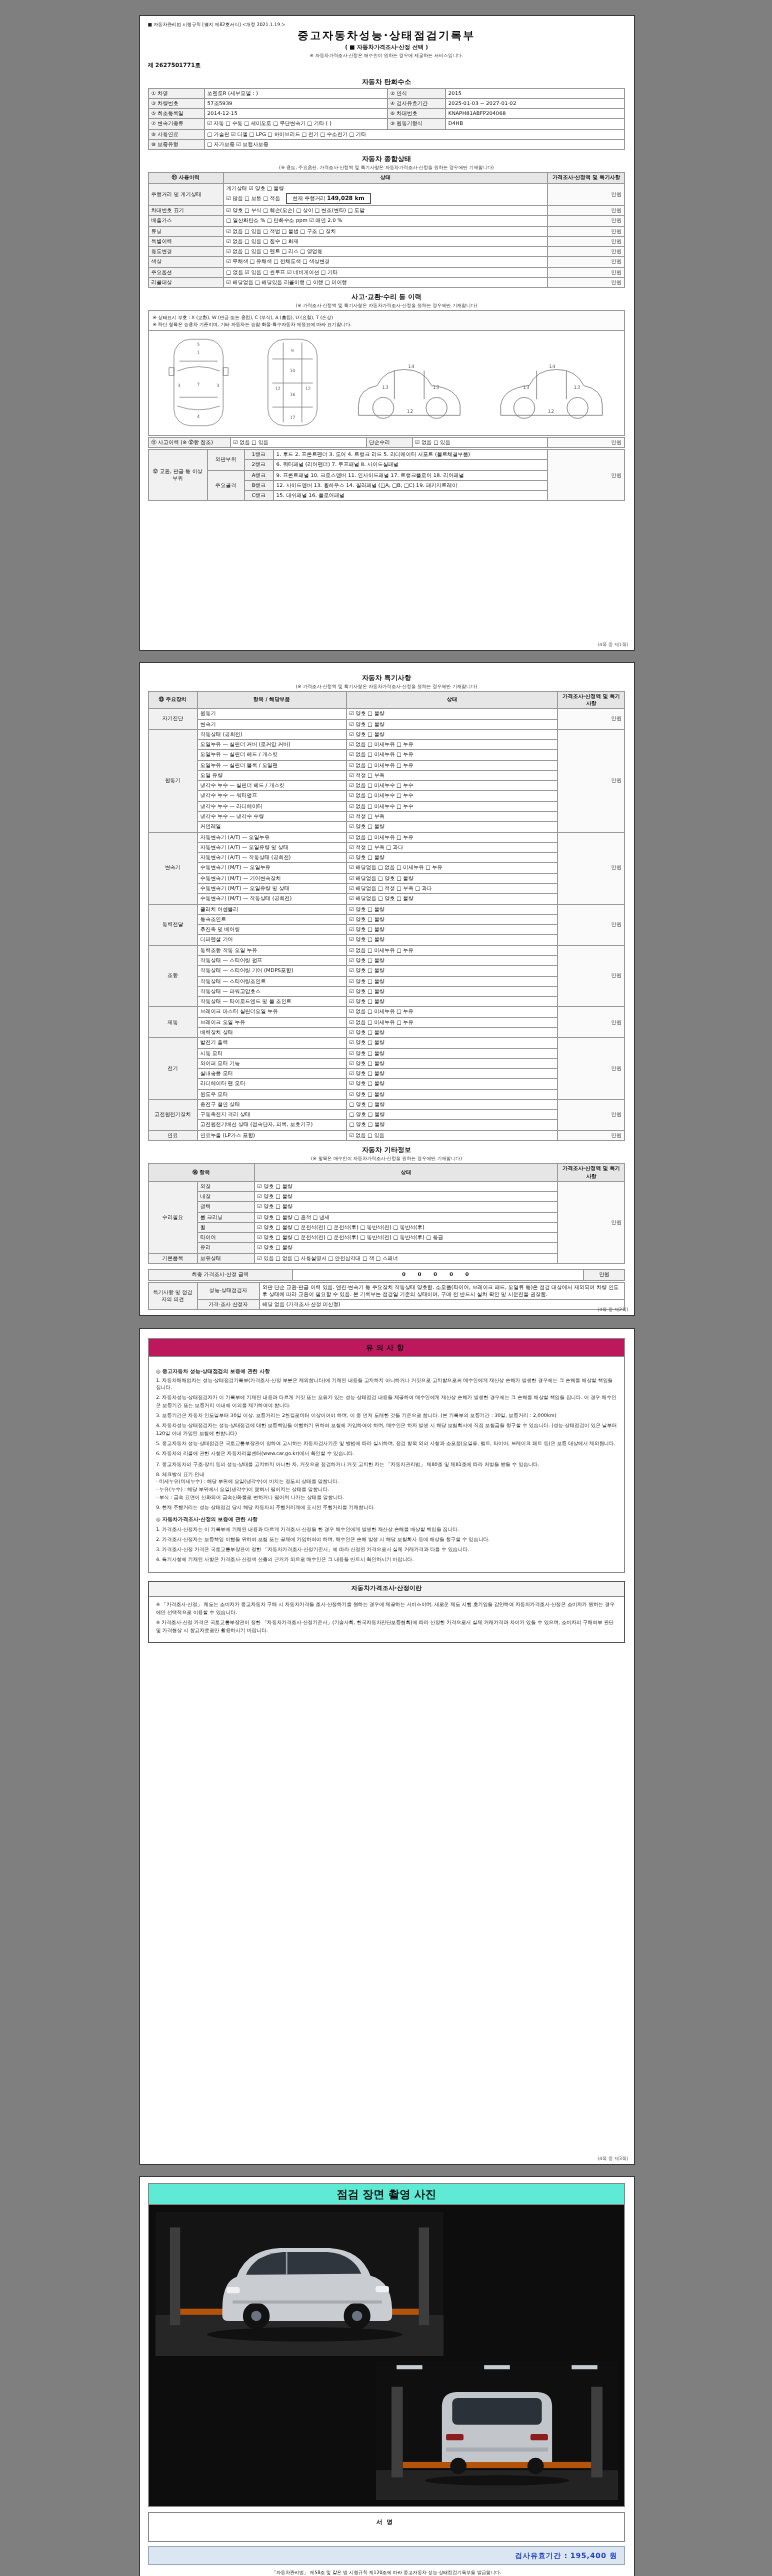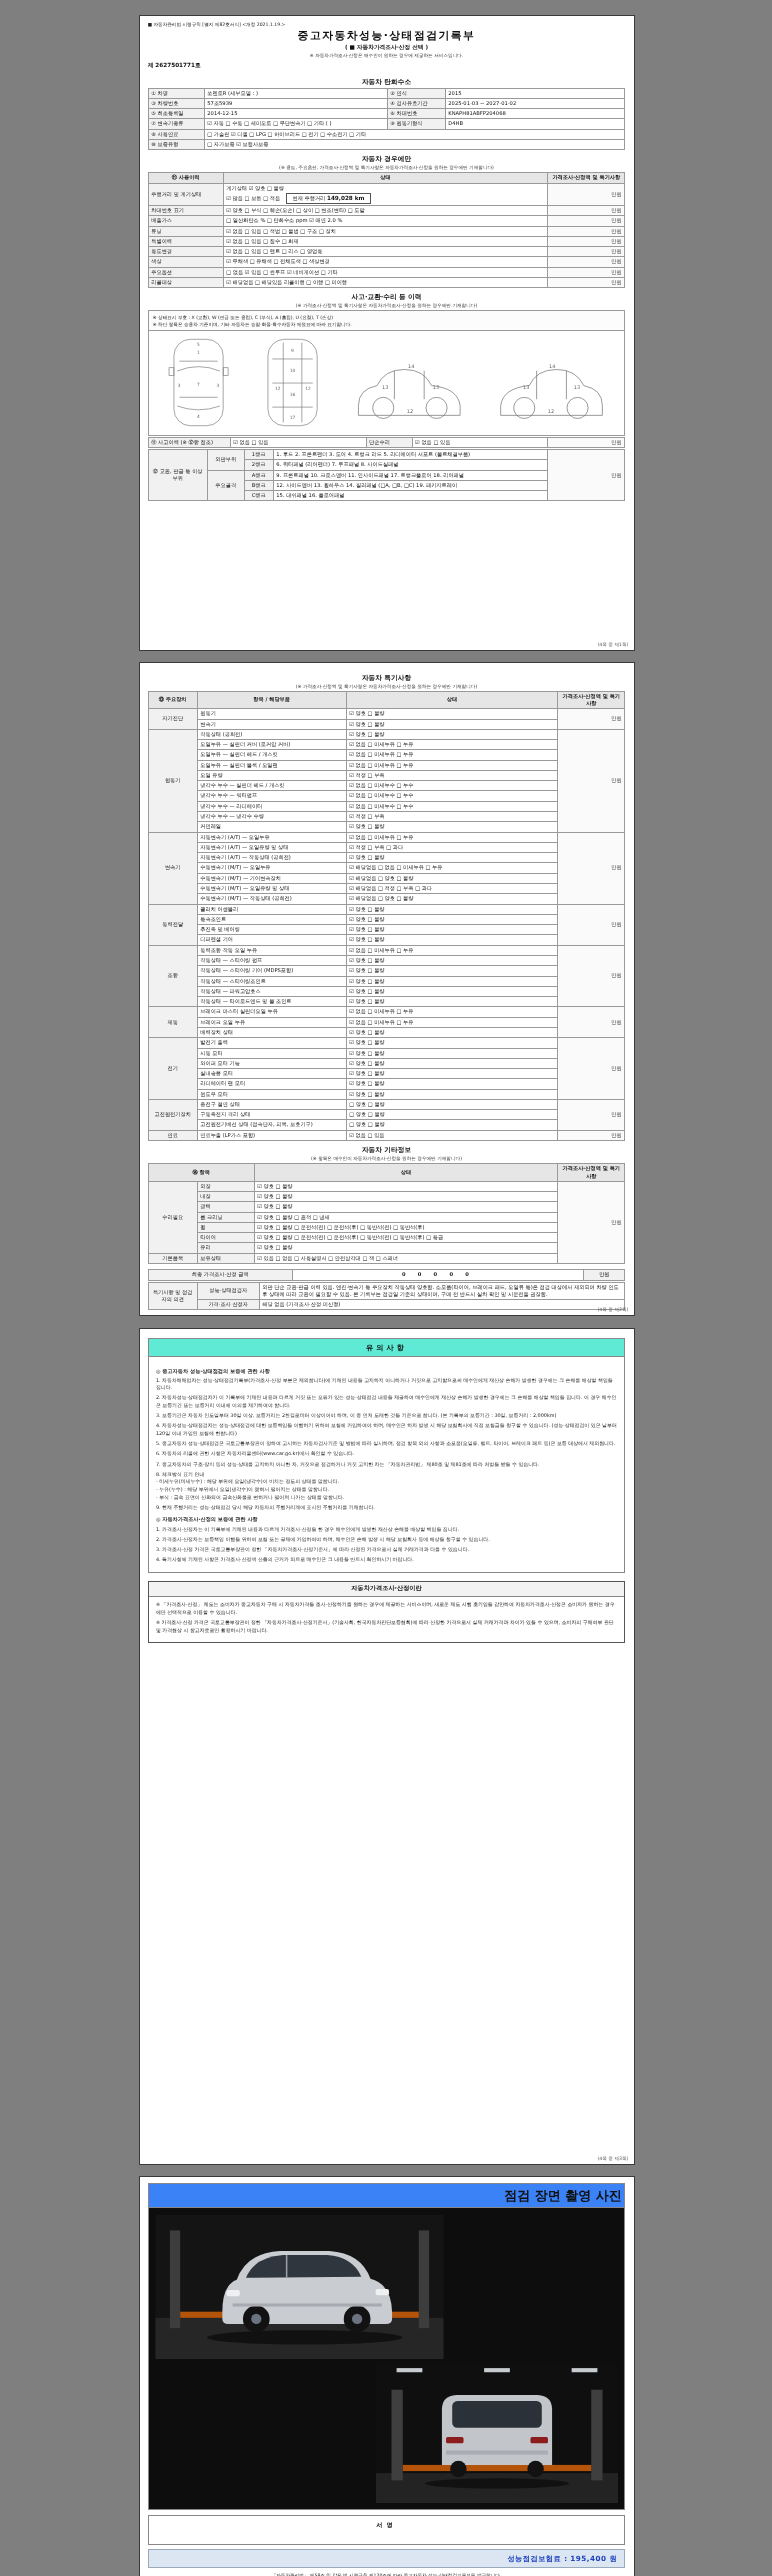--- a/index.html
+++ b/index.html
@@ -31,29 +31,29 @@
     padding:2.1px 4.1px;line-height:1.6;background:#fcfcfc;}
   .diagrams{border:0.5px solid #9a9a9a;display:flex;justify-content:space-around;
     align-items:center;padding:5.2px 3.1px;margin-bottom:1px;background:#fff;}
   .diag{height:93px;}
   .diag path,.diag rect,.diag circle,.diag line{fill:none;stroke:#777;stroke-width:1.2;}
   .diag text{fill:#666;font-size:8px;stroke:none;}
   .amount{font-weight:bold;letter-spacing:5.2px;text-align:center;font-size:6.2px;}
   .vert{text-align:center;font-size:4.6px;}
   .notice-box{border:0.5px solid #888;margin-top:3.1px;}
   .notice-head{text-align:center;font-weight:bold;font-size:7.2px;padding:3.6px 0;
-    border-bottom:0.5px solid #888;background:#5eead4;letter-spacing:3.1px;}
+    border-bottom:0.5px solid #888;background:#be185d;letter-spacing:3.1px;}
   .notice-body{padding:5.2px 7.2px;font-size:4.9px;line-height:1.55;color:#1c1c1c;}
   .nsub{font-weight:bold;margin:4.1px 0 2.1px;font-size:5.2px;}
   .nitem{margin-bottom:2.6px;}
   .pricing-box{border:0.8px solid #555;margin-top:8.2px;}
   .pricing-head{text-align:center;font-weight:bold;font-size:6.2px;padding:2.6px 0;
     border-bottom:0.5px solid #888;background:#f3f3f3;}
   .pricing-body{padding:4.1px 7.2px;font-size:4.9px;line-height:1.6;}
-  .photo-head{background:#3b82f6;text-align:right;font-weight:bold;font-size:13px;
+  .photo-head{background:#5eead4;text-align:center;font-weight:bold;font-size:11px;
     padding:2.6px;border:0.5px solid #888;}
   .photo-area{background:#0d0d0d;border:0.5px solid #888;border-top:none;
     padding:6.2px;display:flex;flex-direction:column;gap:5.2px;}
   .ph-row1{display:flex;justify-content:flex-start;}
   .ph-row2{display:flex;justify-content:flex-end;}
   .sign-box{border:0.5px solid #888;margin-top:5.2px;padding:5.2px 0 13.4px;text-align:center;
     font-size:6.2px;font-weight:bold;letter-spacing:4.1px;}
   .fee-band{background:#dce6f2;border:0.5px solid #9ab;margin-top:4.1px;padding:3.1px 7.2px;
     text-align:right;}
   .fee-band .fee{color:#1b3fbf;font-weight:bold;font-size:7.2px;letter-spacing:0.5px;}
@@ -109,21 +109,21 @@
         <td class="lbl">⑧ 사용연료</td>
         <td colspan="3">□ 가솔린  ☑ 디젤  □ LPG  □ 하이브리드  □ 전기  □ 수소전기  □ 기타</td>
       </tr>
       <tr>
         <td class="lbl">⑩ 보증유형</td>
         <td colspan="3">□ 자가보증  ☑ 보험사보증</td>
       </tr>
     </tbody>
       </table>
 
-    <div class="sec">자동차 경우에만</div>
+    <div class="sec">자동차 종합상태</div>
     <div class="note">(※ 용도, 주요옵션, 가격조사·산정액 및 특기사항은 자동차가격조사·산정을 원하는 경우에만 기재합니다)</div>
     <table class="tbl">
       <colgroup>
           <col style="width:75px">
           <col>
           <col style="width:77px">
         </colgroup>
       <tbody>
           <tr>
         <td class="hd">⑪ 사용이력</td>
@@ -680,21 +680,21 @@
           <circle cx="160" cy="204" r="16" fill="#121212"></circle>
           <circle cx="310" cy="204" r="16" fill="#121212"></circle>
           <ellipse cx="235" cy="232" rx="140" ry="10" fill="#000" opacity="0.5"></ellipse>
         </svg>
       </div>
     </div>
     <div class="sign-box">
       <span>서명</span>
     </div>
     <div class="fee-band">
-      <span class="fee">성능점검보험료 :</span>
+      <span class="fee">검사유효기간 :</span>
       <span class="fee">195,400 원</span>
     </div>
     <div class="footer-note">「자동차관리법」 제58조 및 같은 법 시행규칙 제120조에 따라 중고자동차 성능·상태점검기록부를 발급합니다.</div>
     <div class="footer-note">【Ⅴ】중고자동차 성능·상태점검의 보증기간은 자동차인도일부터 30일, 보증거리는 2,000km이며, 그 기간 또는 거리 이내에 성능·상태점검 내용과 다른 하자가 발생한 경우 보증을 받을 수 있습니다.</div>
     <div class="pagemark">(4쪽 중 제4쪽)</div>
   </div>
 
 </div>
 
 

